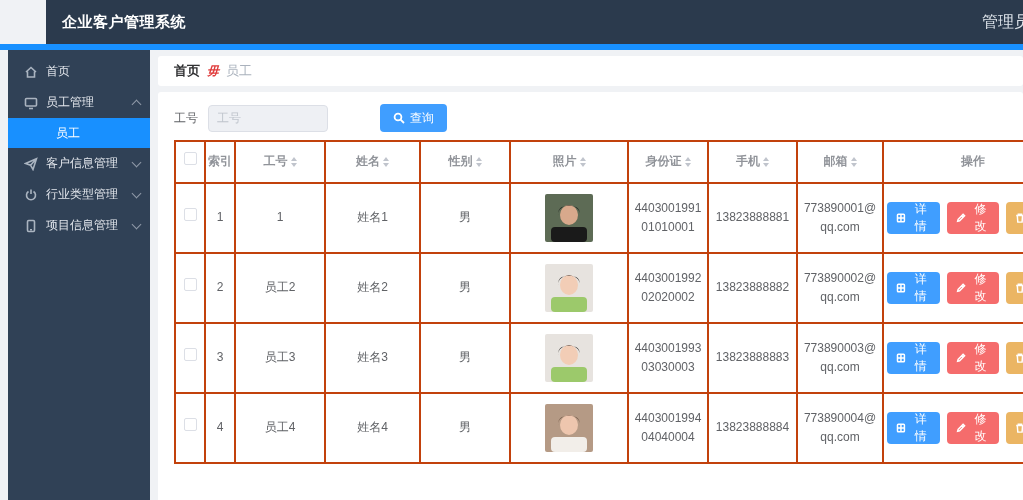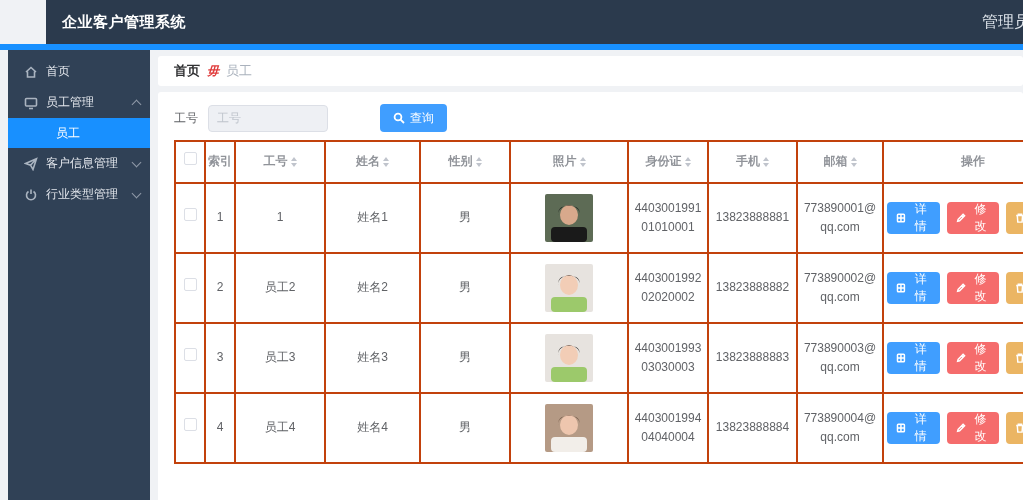--- a/index.html
+++ b/index.html
@@ -117,20 +117,30 @@
       <span class="mi-label">客户信息管理</span>
       <span class="chev"></span>
     </div>
     <div class="menu-item">
       <span class="mi-icon">
         <svg viewBox="0 0 14 14">
             <path d="M4.5 3.5 A4.5 4.5 0 1 0 9.5 3.5 M7 1.5 V6"></path>
           </svg>
         </span>
       <span class="mi-label">行业类型管理</span>
+      <span class="chev"></span>
+    </div>
+    <div class="menu-item">
+      <span class="mi-icon">
+        <svg viewBox="0 0 14 14">
+            <rect x="3.5" y="1.5" width="7" height="11" rx="1.2"></rect>
+            <path d="M6 10.8 H8"></path>
+          </svg>
+        </span>
+      <span class="mi-label">项目信息管理</span>
       <span class="chev"></span>
     </div>
   </div>
 
   <div class="main">
     <div class="breadcrumb-bar">
       <span class="bc-home">首页</span>
       <span class="bc-sep">毋</span>
       <span class="bc-current">员工</span>
     </div>

